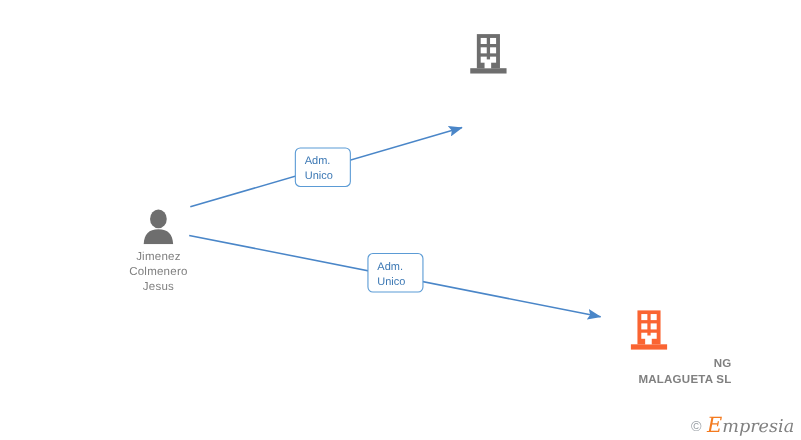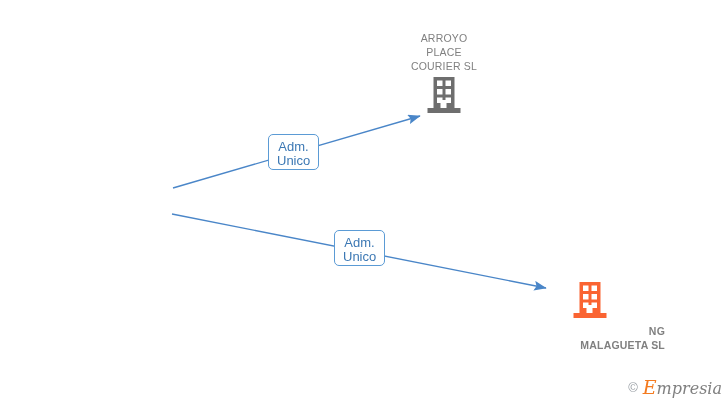--- a/index.html
+++ b/index.html
@@ -51,24 +51,24 @@
   }
 
   
   .edge-label {
     position: absolute;
     box-sizing: border-box;
     background: #ffffff;
     border: 1px solid #5b9bd5;
     border-radius: 5px;
     color: #3c78b4;
-    font-size: 13px;
+    font-size: 10px;
     line-height: 14px;
     padding: 5px 8px 6px 8px;
-    text-align: center;
+    text-align: left;
     white-space: pre-line;
   }
 
   
   #watermark {
     position: absolute;
     right: 6px;
     bottom: 3px;
     display: flex;
     align-items: center;
@@ -103,42 +103,50 @@
         <path d="M0,0 L9,3.5 L0,7 L1.6,3.5 Z" fill="#4a86c8"></path>
       </marker>
     </defs>
 
     <line x1="173" y1="188" x2="420" y2="116" stroke="#4a86c8" stroke-width="1.4" marker-end="url(#arrowhead)"></line>
 
     <line x1="172" y1="214" x2="546" y2="288" stroke="#4a86c8" stroke-width="1.4" marker-end="url(#arrowhead)"></line>
   </svg>
 
   <div class="node company-node" style="left:378px; top:31px; width:132px;">
-    <div class="node-label">ARROYO
-PLACE
-COURIER SL</div>
     <div class="icon-wrap">
       <svg width="34" height="36" viewBox="0 0 34 36" xmlns="http://www.w3.org/2000/svg">
 
         <rect x="6.5" y="0" width="21" height="31" fill="#6e6e6e"></rect>
 
         <rect x="0.5" y="31" width="33" height="5" fill="#6e6e6e"></rect>
 
         <rect x="10" y="3.5" width="5.5" height="5.5" fill="#ffffff"></rect>
         <rect x="18.5" y="3.5" width="5.5" height="5.5" fill="#ffffff"></rect>
         <rect x="10" y="12" width="5.5" height="5.5" fill="#ffffff"></rect>
         <rect x="18.5" y="12" width="5.5" height="5.5" fill="#ffffff"></rect>
         <rect x="10" y="20.5" width="5.5" height="5.5" fill="#ffffff"></rect>
         <rect x="18.5" y="20.5" width="5.5" height="5.5" fill="#ffffff"></rect>
 
         <rect x="13.5" y="23" width="6" height="8" fill="#ffffff"></rect>
       </svg>
     </div>
   </div>
 
+  <div class="node person-node" style="left:84px; top:190px; width:120px;">
+    <div class="icon-wrap">
+      <svg width="34" height="32" viewBox="0 0 34 32" xmlns="http://www.w3.org/2000/svg">
+        <ellipse cx="17" cy="9" rx="7.6" ry="8.6" fill="#6e6e6e"></ellipse>
+        <path d="M17 18.5 C 8.2 18.5 4.2 23 3.6 32 L 30.4 32 C 29.8 23 25.8 18.5 17 18.5 Z" fill="#6e6e6e"></path>
+      </svg>
+    </div>
+    <div class="node-label">Jimenez
+Colmenero
+Jesus</div>
+  </div>
 
   <div class="node company-node" style="left:515px; top:282px; width:150px;">
     <div class="icon-wrap">
       <svg width="34" height="36" viewBox="0 0 34 36" xmlns="http://www.w3.org/2000/svg">
         <rect x="6.5" y="0" width="21" height="31" fill="#fa6432"></rect>
         <rect x="0.5" y="31" width="33" height="5" fill="#fa6432"></rect>
         <rect x="10" y="3.5" width="5.5" height="5.5" fill="#ffffff"></rect>
         <rect x="18.5" y="3.5" width="5.5" height="5.5" fill="#ffffff"></rect>
         <rect x="10" y="12" width="5.5" height="5.5" fill="#ffffff"></rect>
         <rect x="18.5" y="12" width="5.5" height="5.5" fill="#ffffff"></rect>

